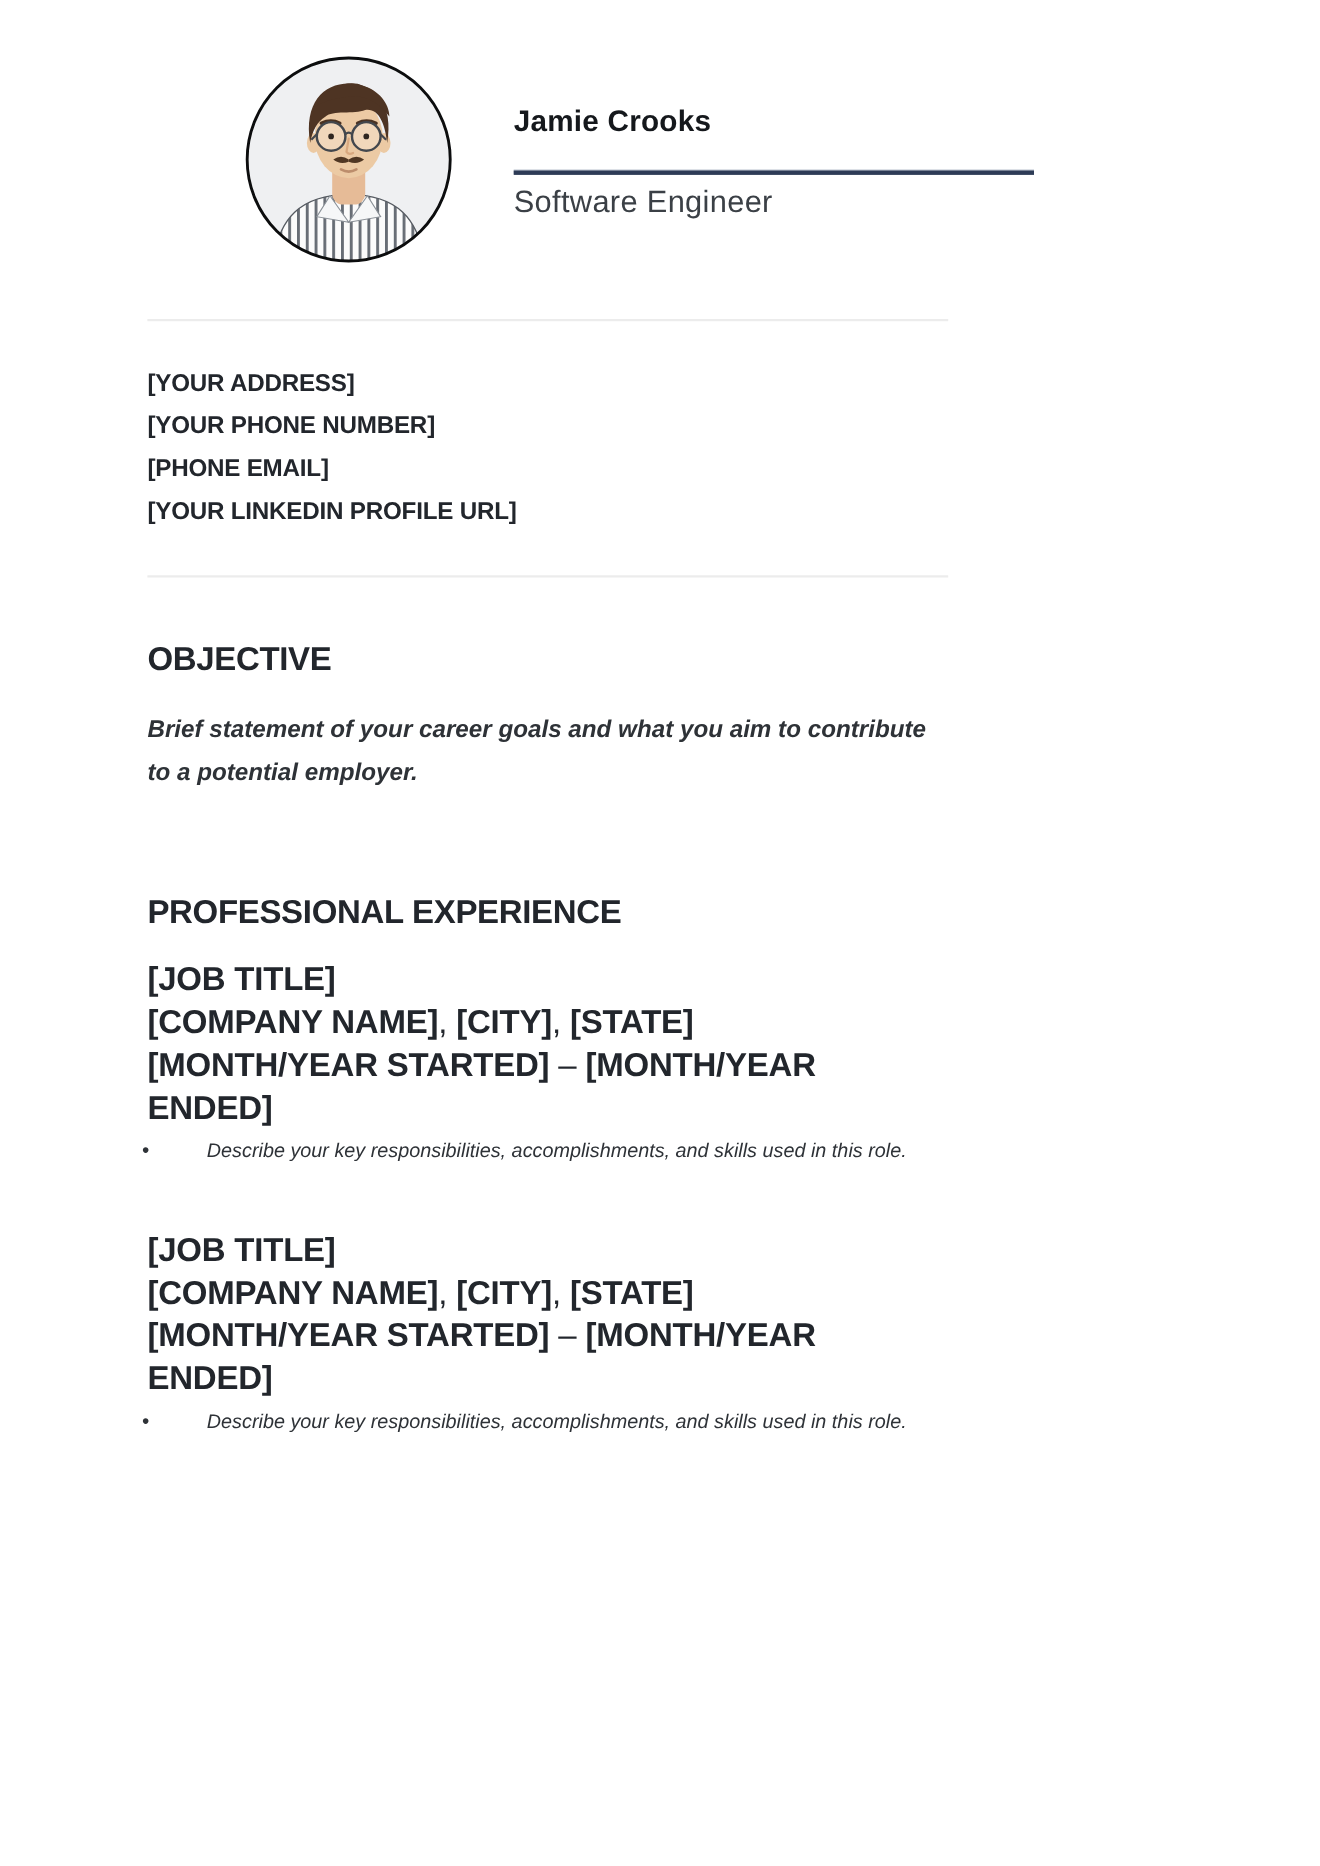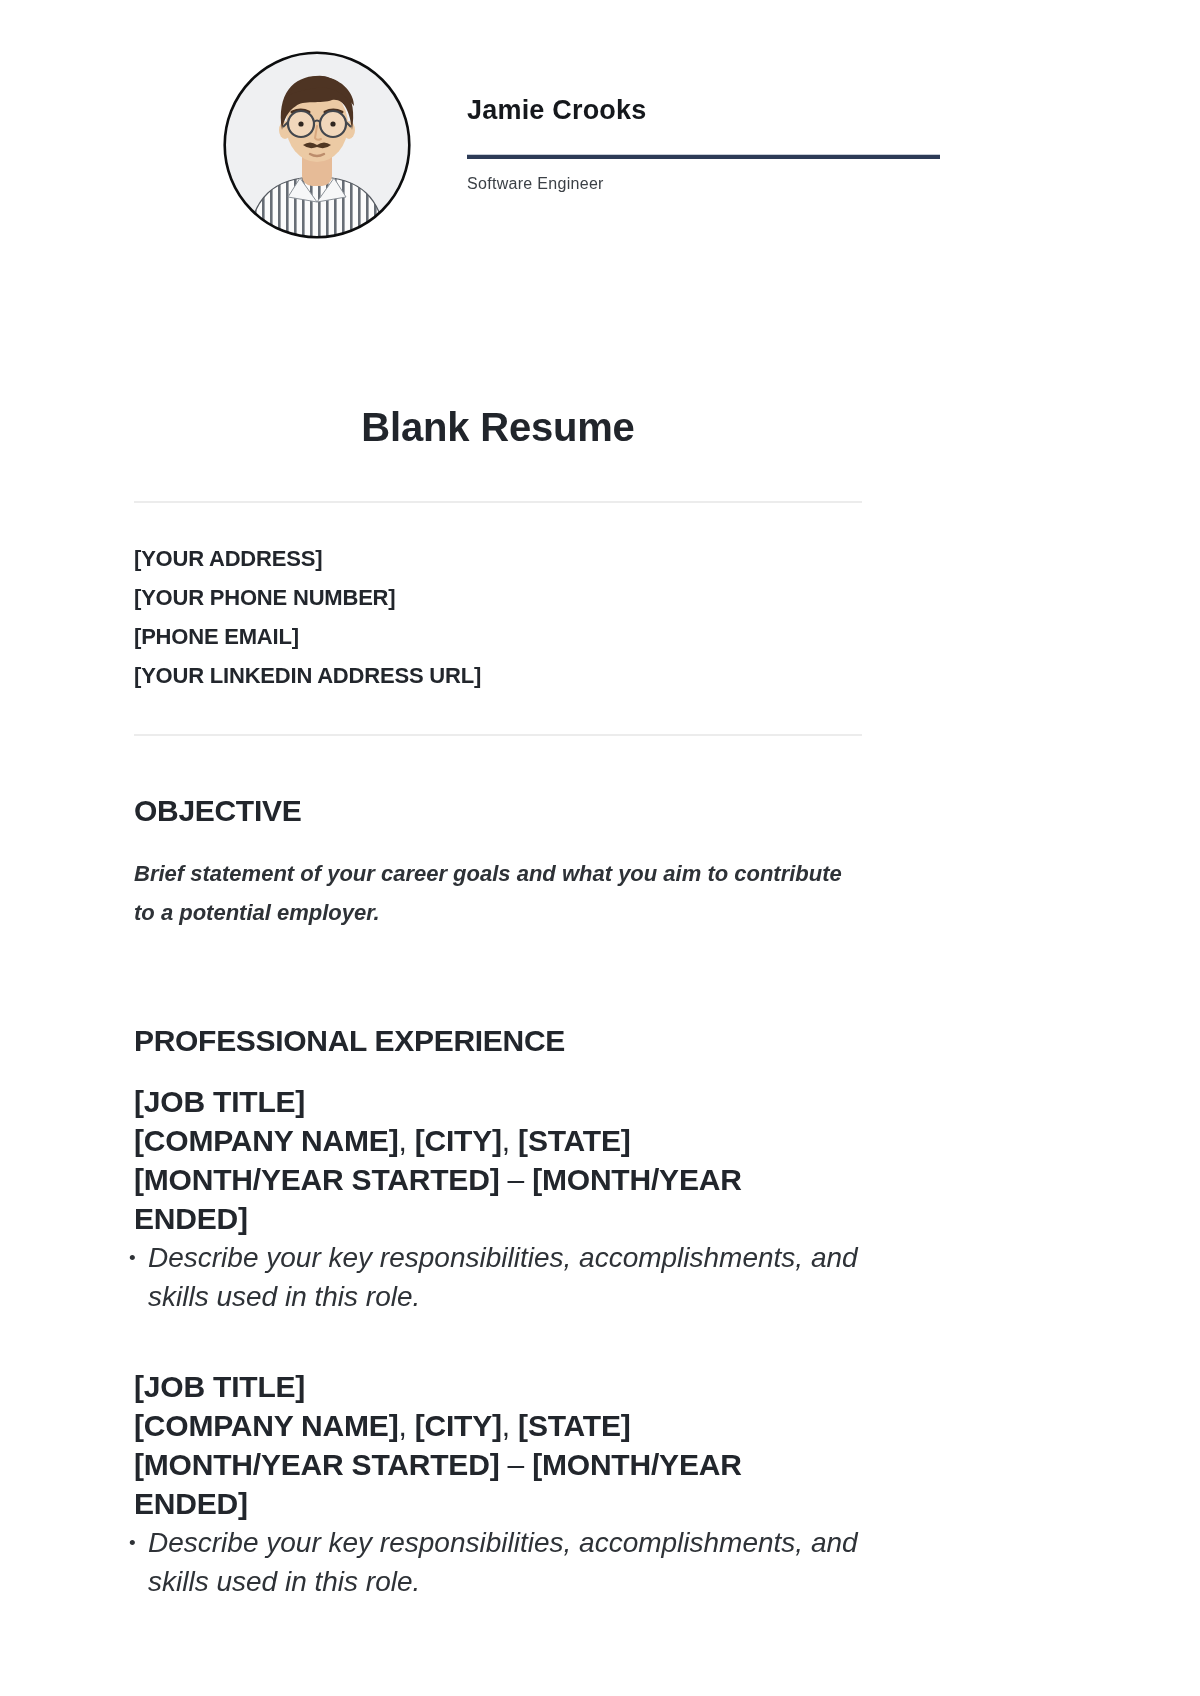--- a/index.html
+++ b/index.html
@@ -21,21 +21,21 @@
   .header-text { margin-left: 55px; margin-top: 45px; }
   .header-name {
     font-size: 27px; line-height: 30px; font-weight: 700;
     color: #15181c; letter-spacing: 0.2px;
   }
   .header-rule {
     margin-top: 30px; width: 473px; height: 4px;
     background: #2d3b56; box-shadow: 0 -1px 0 #c6ccd6;
   }
   .header-role {
-    margin-top: 13px; font-size: 16px; line-height: 24px;
+    margin-top: 13px; font-size: 28px; line-height: 24px;
     color: #3b4046; letter-spacing: 0.3px; font-weight: 400;
   }
 
   
   .doc-title {
     margin-top: 163px; text-align: center;
     font-size: 40px; line-height: 48px; font-weight: 700;
     color: #21252b; letter-spacing: -0.2px;
   }
 
@@ -77,22 +77,22 @@
   .seg { white-space: pre-wrap; }
   .seg-bold { font-weight: 700; }
   .seg-regular { font-weight: 400; }
   .job-title { font-weight: 700; }
   .bullet-row { display: flex; margin-left: -8px; }
   .bullet-dot {
     flex: 0 0 22px; width: 22px; font-size: 19px; line-height: 39px;
     color: #2e3237; text-align: left; padding-left: 3px;
   }
   .bullet-text {
-    font-size: 28px; line-height: 39px; font-style: italic;
-    color: #2e3237; font-weight: 400;
+    font-size: 18px; line-height: 39px; font-style: italic;
+    color: #2e3237; font-weight: 400; margin-left: 40px;
   }
 </style>
 </head>
 <body>
 
 <div class="page">
 
   <div class="content">
     <div class="header">
 
@@ -154,30 +154,29 @@
       <div class="header-text">
         <div class="header-name">Jamie Crooks</div>
         <div class="header-rule"></div>
         <div class="header-role">Software Engineer</div>
       </div>
     </div>
   </div>
 
   <div class="content">
 
-    <h1 class="doc-title">Blank Resume</h1>
 
     <hr class="divider divider-1">
 
 
     <div class="contact-lines">
       <span class="contact-line">[YOUR ADDRESS]</span>
       <span class="contact-line">[YOUR PHONE NUMBER]</span>
       <span class="contact-line">[PHONE EMAIL]</span>
-      <span class="contact-line">[YOUR LINKEDIN ADDRESS URL]</span>
+      <span class="contact-line">[YOUR LINKEDIN PROFILE URL]</span>
     </div>
 
     <hr class="divider divider-2">
 
     <h2 class="section-heading heading-objective">OBJECTIVE</h2>
     <p class="objective-body">Brief statement of your career goals and what you aim to contribute to a potential employer.</p>
 
     <h2 class="section-heading heading-experience">PROFESSIONAL EXPERIENCE</h2>
 
     <div class="job-block-1">

